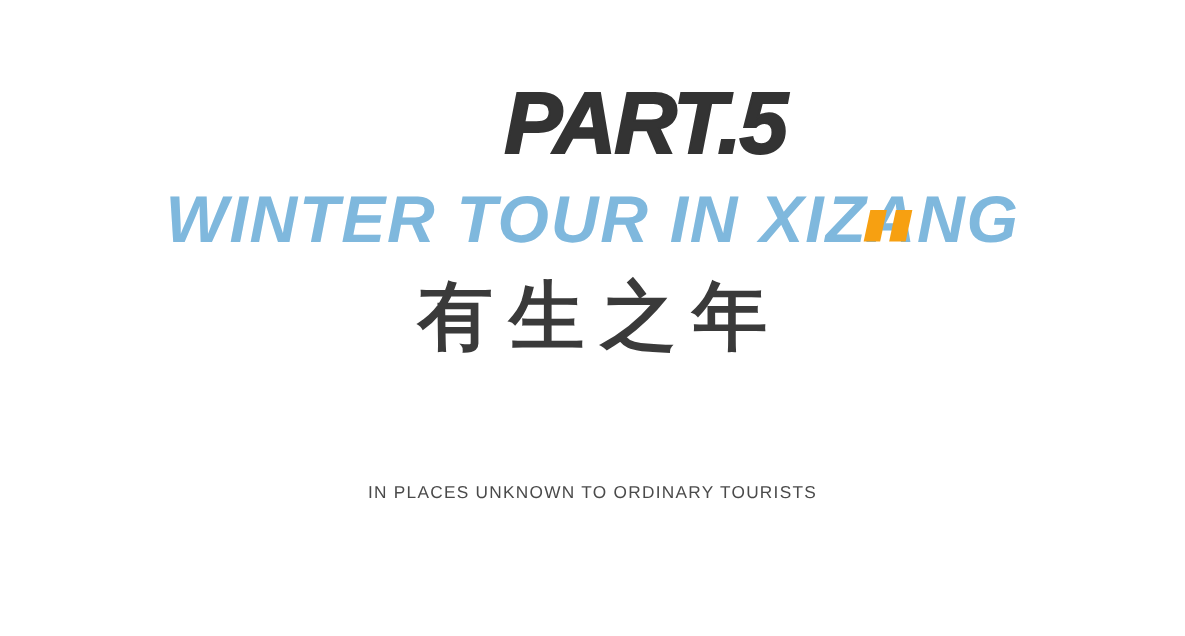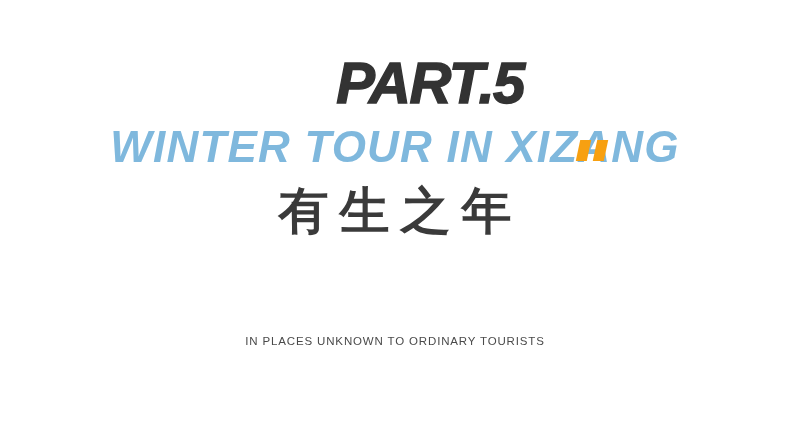--- a/index.html
+++ b/index.html
@@ -104,21 +104,21 @@
     letter-spacing: 11px;
     text-indent: 11px;
     color: #3a3a3a;
     white-space: nowrap;
   }
 
   
   .subtitle-block {
     position: absolute;
     left: 0;
-    top: 328px;
+    top: 316px;
     width: 790px;
     text-align: center;
   }
   .subtitle-line {
     font-family: "Liberation Sans", sans-serif;
     font-weight: normal;
     font-size: 11.5px;
     line-height: 26px;
     letter-spacing: 0.85px;
     color: #4a4a4a;

